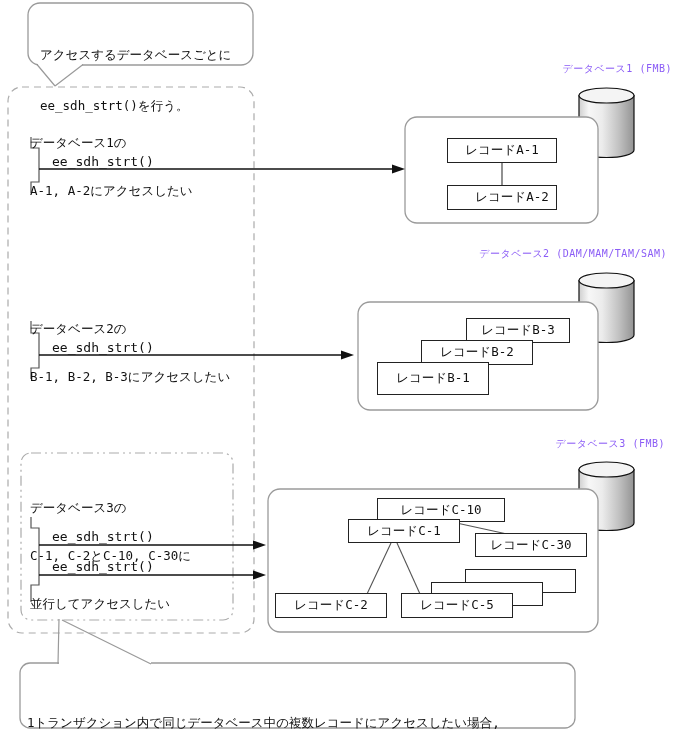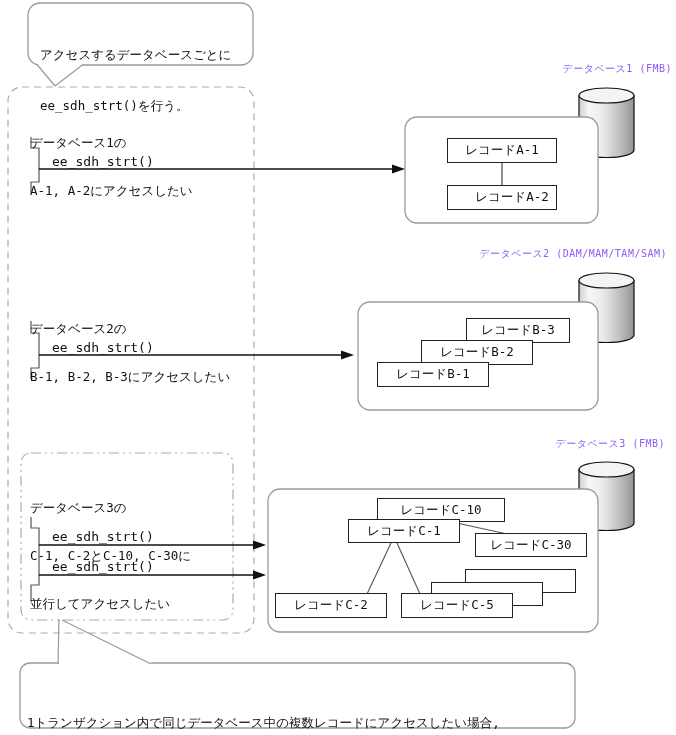--- a/index.html
+++ b/index.html
@@ -123,21 +123,21 @@
     <div>並行してアクセスしたい</div>
   </div>
   <div class="txt code" style="left:52px;top:531px;">ee_sdh_strt()</div>
   <div class="txt code" style="left:52px;top:561px;">ee_sdh_strt()</div>
 
   <div class="recbox" style="left:447px;top:138px;width:110px;height:25px;">レコードA-1</div>
   <div class="recbox" style="left:447px;top:185px;width:110px;height:25px;padding-left:20px;">レコードA-2</div>
 
   <div class="recbox" style="left:466px;top:318px;width:104px;height:25px;">レコードB-3</div>
   <div class="recbox" style="left:421px;top:340px;width:112px;height:25px;">レコードB-2</div>
-  <div class="recbox" style="left:377px;top:362px;width:112px;height:25px;">レコードB-1</div>
+  <div class="recbox" style="left:377px;top:362px;width:112px;height:33px;">レコードB-1</div>
 
   <div class="recbox" style="left:377px;top:498px;width:128px;height:24px;">レコードC-10</div>
   <div class="recbox" style="left:348px;top:519px;width:112px;height:24px;">レコードC-1</div>
   <div class="recbox" style="left:475px;top:533px;width:112px;height:24px;">レコードC-30</div>
   <div class="recbox" style="left:465px;top:569px;width:111px;height:24px;"></div>
   <div class="recbox" style="left:431px;top:582px;width:112px;height:24px;"></div>
   <div class="recbox" style="left:275px;top:593px;width:112px;height:25px;">レコードC-2</div>
   <div class="recbox" style="left:401px;top:593px;width:112px;height:25px;">レコードC-5</div>
 
   <div class="txt note-txt" style="left:27px;top:673px;">

